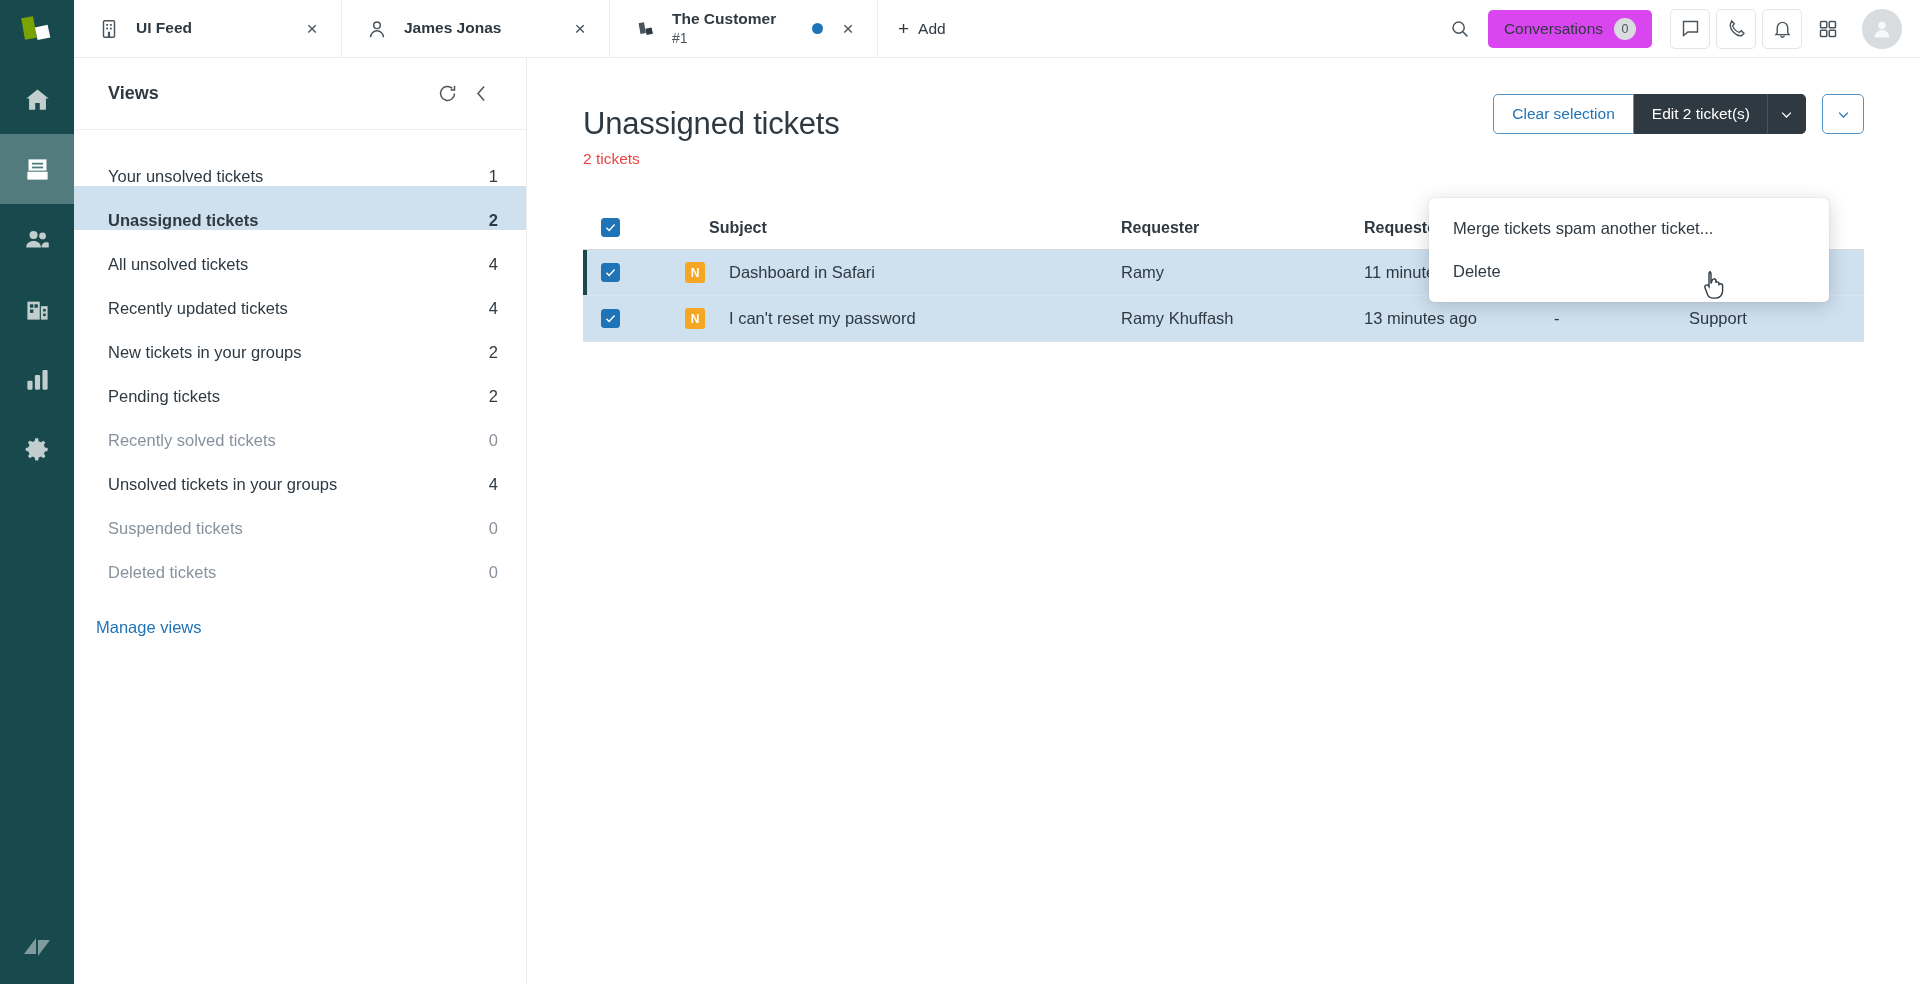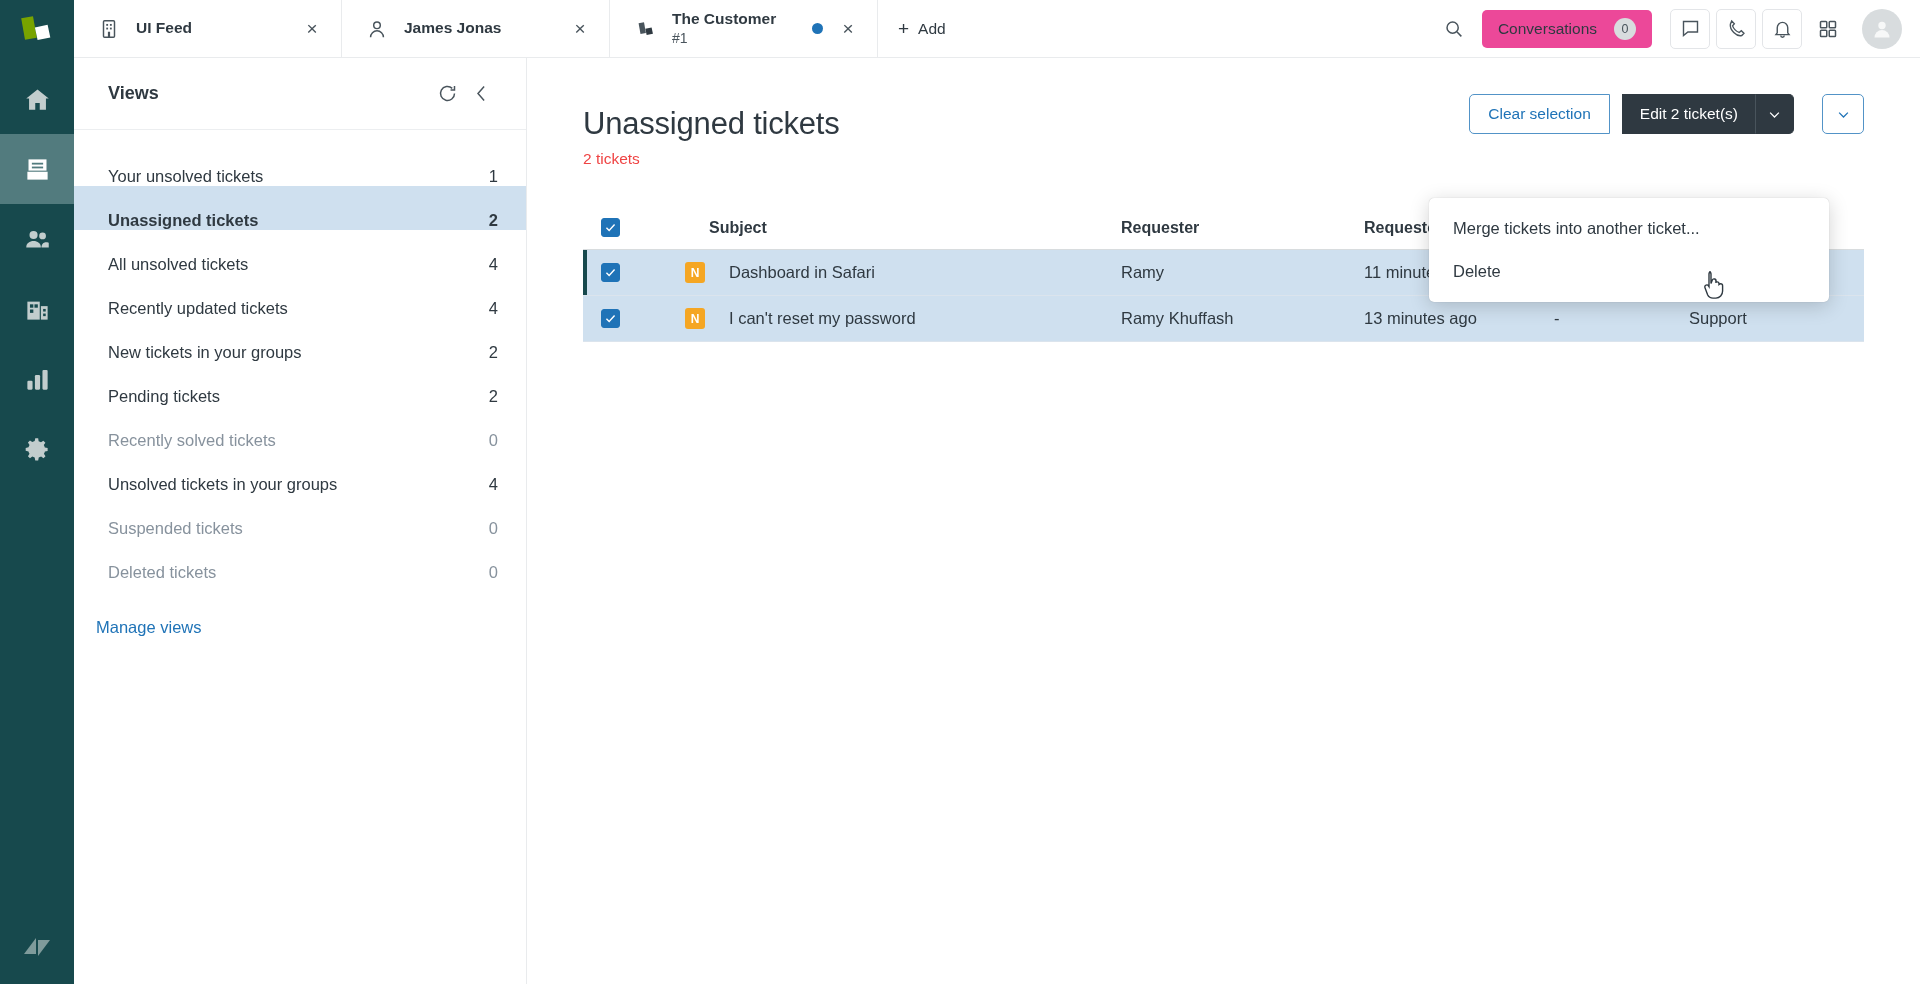--- a/index.html
+++ b/index.html
@@ -68,22 +68,22 @@
 
   .topbar-spacer { flex: 1; }
   .topbar-right { display: flex; align-items: center; gap: 6px; padding-right: 18px; }
   .icon-btn {
     width: 40px; height: 40px; border-radius: 5px; border: 1px solid transparent;
     display: flex; align-items: center; justify-content: center; cursor: pointer; background: #fff;
   }
   .icon-btn.bordered { border-color: #e3e5e8; }
   .icon-btn svg { width: 21px; height: 21px; stroke: #49545c; fill: none; stroke-width: 1.6; }
   .conv-pill {
-    display: flex; align-items: center; gap: 17px; height: 38px; padding: 0 16px;
-    background: #ec4899; border-radius: 5px; cursor: pointer; margin-right: 12px;
+    display: flex; align-items: center; gap: 11px; height: 38px; padding: 0 16px;
+    background: #d946ef; border-radius: 5px; cursor: pointer; margin-right: 12px;
   }
   .conv-label { font-size: 15.5px; color: #2f3941; }
   .conv-badge {
     min-width: 22px; height: 22px; padding: 0 6px; border-radius: 11px; background: #d8dcde;
     display: flex; align-items: center; justify-content: center; font-size: 12.5px; color: #49545c;
   }
   .search-btn { width: 44px; height: 40px; display:flex; align-items:center; justify-content:center; cursor:pointer; }
   .search-btn svg { width: 21px; height: 21px; stroke: #49545c; fill: none; stroke-width: 1.7; }
   .avatar {
     width: 40px; height: 40px; border-radius: 50%; background: #d8dcde;
@@ -123,21 +123,21 @@
     margin-top: 36px; padding: 0 22px; font-size: 16.5px; color: #1f73b7; cursor: pointer;
   }
 
   
   .main { flex: 1; min-width: 0; position: relative; background: #fff; padding: 0; }
   .main-head { padding: 48px 56px 0 56px; position: relative; }
   .page-title { font-size: 31px; font-weight: 400; color: #2f3941; letter-spacing: -0.2px; }
   .page-sub { font-size: 15.5px; color: #ef4444; margin-top: 8px; }
 
   .actions {
-    position: absolute; top: 36px; right: 56px; display: flex; align-items: flex-start; gap: 12px; z-index: 25;
+    position: absolute; top: 36px; right: 56px; display: flex; align-items: flex-start; gap: 0; z-index: 25;
   }
   .btn-clear {
     height: 40px; padding: 0 18px; background: #fff; border: 1px solid #5293c7;
     border-radius: 5px 0 0 5px; font-size: 15.5px; color: #1f73b7; cursor: pointer;
     display: flex; align-items: center;
   }
   .btn-edit-group { display: flex; align-items: stretch; }
   .btn-edit {
     height: 40px; padding: 0 17px; background: #2f3941; color: #fff; font-size: 15.5px;
     border: 1px solid #2f3941; border-right: 1px solid #49545c; border-radius: 0;
@@ -441,21 +441,21 @@
             </button>
           </div>
           <button class="btn-more">
             <svg viewBox="0 0 24 24">
                 <path d="M5 9l7 7 7-7"></path>
               </svg>
           </button>
         </div>
 
         <div class="dropdown">
-          <div class="dd-item">Merge tickets into another ticket...</div>
+          <div class="dd-item">Merge tickets spam another ticket...</div>
           <div class="dd-item">Delete</div>
           <div class="cursor-hand">
             <svg viewBox="0 0 26 30">
               <path d="M8 2c1.1 0 2 .9 2 2v9.5l1.2-3.3c.4-1 1.5-1.5 2.5-1.2 1 .4 1.5 1.5 1.2 2.5l-.4 1.2c.3-.5.9-.8 1.6-.8 1 0 1.9.8 1.9 1.9v.6c.4-.4 1-.6 1.6-.6 1.1 0 2 .9 2 2v5.3c0 3.9-2.9 7-6.6 7h-3c-2.3 0-4.4-1.3-5.4-3.4L4 17.8c-.5-1 0-2.3 1-2.7.9-.4 2-.1 2.5.7l.5.8V4c0-1.1.9-2 2-2z" fill="#ffffff" stroke="#2f3941" stroke-width="1.4"></path>
             </svg>
           </div>
         </div>
 
         <div class="table">
           <div class="thead">

